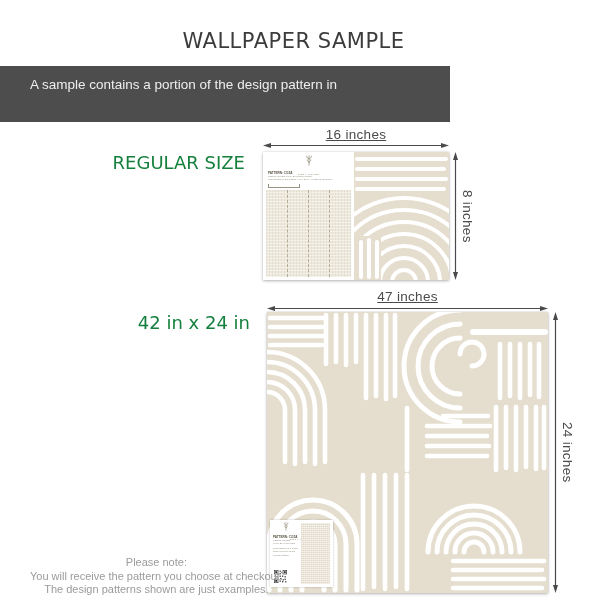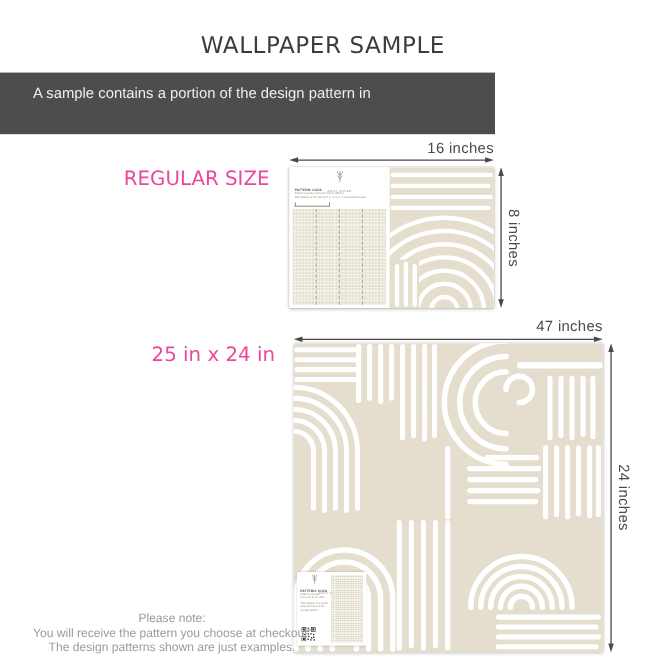--- a/index.html
+++ b/index.html
@@ -7,28 +7,28 @@
           font-family:"Liberation Sans",sans-serif;}
 
   
   .title{position:absolute;left:0;top:29px;width:587px;text-align:center;
          font-family:"DejaVu Sans",sans-serif;font-size:21px;letter-spacing:.5px;color:#3C3C3C;}
   .banner{position:absolute;left:0;top:66px;width:450px;height:56px;background:#4D4D4D;
           box-sizing:border-box;padding:9px 0 10px 30px;color:#EFEEEE;font-size:13.5px;line-height:19px;}
   .banner .bold{font-weight:bold;color:#FFFFFF;}
 
   
-  .size-label{position:absolute;left:0;text-align:right;color:#ec4899;
+  .size-label{position:absolute;left:0;text-align:right;color:#15803d;
               font-family:"DejaVu Sans",sans-serif;font-size:18px;line-height:24px;}
   .size-label.reg{top:151px;width:245px;}
   .size-label.lrg{top:311px;width:250px;}
 
   
   .dim{position:absolute;color:#4A4A4A;font-size:13.5px;letter-spacing:.3px;}
-  .dim.h{text-align:right;}
+  .dim.h{text-align:center;text-decoration:underline;}
   .dim.v{display:flex;align-items:center;justify-content:center;
          writing-mode:vertical-rl;}
   .arrow{position:absolute;display:block;}
   .arrow line{stroke:#4A4A4A;stroke-width:1.2;}
   .arrow polygon{fill:#4A4A4A;}
 
   
   .card{position:absolute;background:#fff;box-shadow:0 1px 3px rgba(0,0,0,.28),0 0 1px rgba(0,0,0,.2);}
   .card.reg{left:263px;top:152px;width:186px;height:128px;}
   .card.lrg{left:267px;top:312px;width:281px;height:281px;}
@@ -127,21 +127,21 @@
         <path d="M-34 130A84 84 0 0 1 134 130"></path>
       </g>
       <rect x="0" y="84" width="27" height="44" fill="#E5DECE"></rect>
       <g stroke="#FFFFFF" stroke-width="4" fill="none" stroke-linecap="round">
         <path d="M7 90V125M15 88V125M23 90V125"></path>
       </g>
     </svg>
   </div>
 
   <div class="size-label lrg">
-    <div>25 in x 24 in</div>
+    <div>42 in x 24 in</div>
   </div>
 
   <div class="dim h" style="left:267px;top:289px;width:281px;">47 inches</div>
   <svg class="arrow" style="left:267px;top:305px;" width="281" height="7">
     <line x1="6" y1="3.5" x2="275" y2="3.5"></line>
     <polygon points="0,3.5 8,1 8,6"></polygon>
     <polygon points="281,3.5 273,1 273,6"></polygon>
   </svg>
   <svg class="arrow" style="left:552px;top:312px;" width="7" height="281">
     <line x1="3.5" y1="6" x2="3.5" y2="275"></line>

